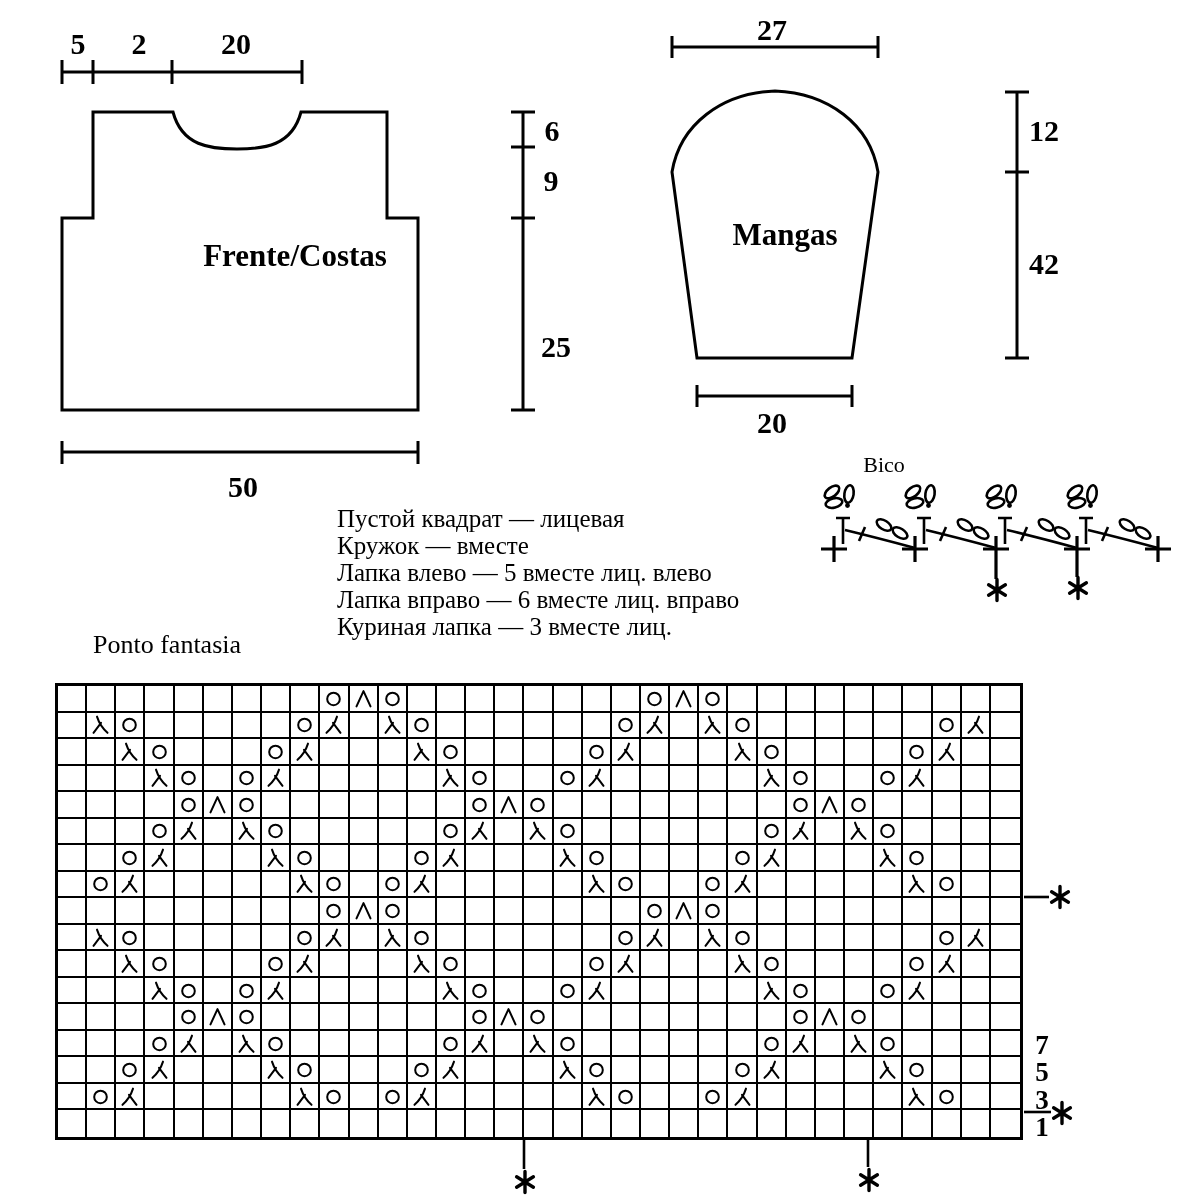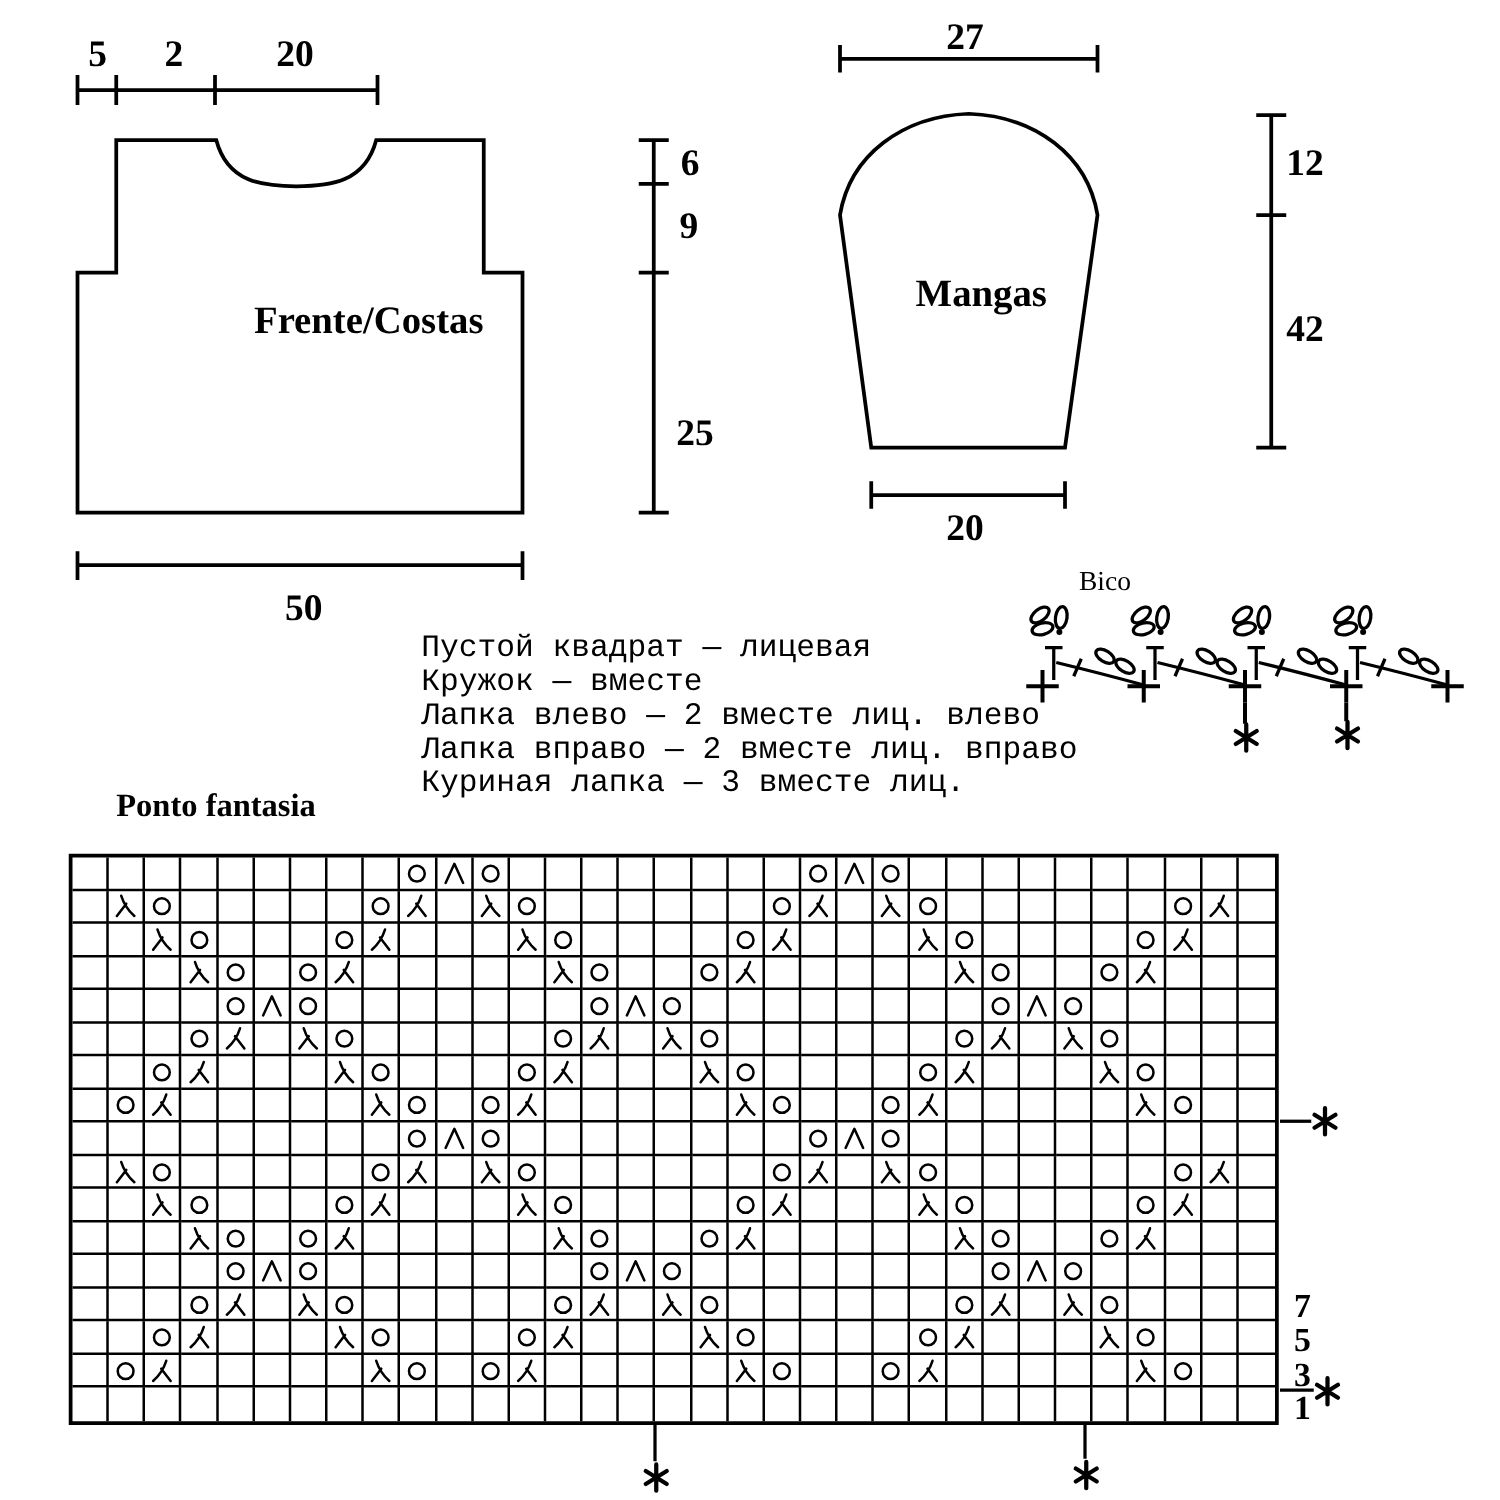--- a/index.html
+++ b/index.html
@@ -2,23 +2,23 @@
 <html><head>
 <meta charset="utf-8">
 <style>
   html,body{margin:0;padding:0;background:#fff;}
   .canvas{position:relative;width:1200px;height:1200px;background:#fff;overflow:hidden;
           font-family:"Liberation Serif",serif;color:#000;}
   .abs{position:absolute;}
   .ctr{transform:translate(-50%,-50%);white-space:nowrap;}
   .dim-num{font-weight:bold;font-size:30px;}
   .part-label{font-weight:bold;font-size:31px;}
-  .small-title{font-weight:bold;font-size:26px;}
+  .small-title{font-weight:normal;font-size:26px;}
   .bico-title{font-weight:normal;font-size:22px;}
-  .legend{position:absolute;left:337px;top:505px;font-family:Liberation Mono, monospace;
+  .legend{position:absolute;left:337px;top:505px;font-family:Liberation Serif, serif;
           font-size:25px;line-height:27px;}
   .legend div{white-space:nowrap;}
   svg{display:block;}
   
   .chart-grid{position:absolute;left:55px;top:683px;width:968px;height:457px;
               display:grid;grid-template-columns:repeat(33,1fr);grid-template-rows:repeat(17,1fr);
               border:3px solid #000;box-sizing:border-box;background:#fff;}
   .chart-cell{border-right:2px solid #000;border-bottom:2px solid #000;box-sizing:border-box;
               display:flex;align-items:center;justify-content:center;}
   .chart-cell:nth-child(33n){border-right:none;}
@@ -87,22 +87,22 @@
   </svg>
   <div class="abs ctr dim-num" style="left:772px;top:30px">27</div>
   <div class="abs ctr dim-num" style="left:1044px;top:131px">12</div>
   <div class="abs ctr dim-num" style="left:1044px;top:264px">42</div>
   <div class="abs ctr dim-num" style="left:772px;top:423px">20</div>
   <div class="abs ctr part-label" style="left:785px;top:235px">Mangas</div>
 
   <div class="legend">
     <div>Пустой квадрат — лицевая</div>
     <div>Кружок — вместе</div>
-    <div>Лапка влево — 2 вместе лиц. влево</div>
-    <div>Лапка вправо — 2 вместе лиц. вправо</div>
+    <div>Лапка влево — 5 вместе лиц. влево</div>
+    <div>Лапка вправо — 6 вместе лиц. вправо</div>
     <div>Куриная лапка — 3 вместе лиц.</div>
   </div>
 
   <div class="abs ctr bico-title" style="left:884px;top:465px">Bico</div>
   <svg class="abs" style="left:812px;top:478px" width="380" height="135" viewBox="0 0 380 135">
     <g id="bico-motif" fill="none" stroke="#000" stroke-width="2.6">
 
       <ellipse cx="20" cy="14" rx="8.5" ry="4.6" transform="rotate(-38 20 14)"></ellipse>
       <ellipse cx="22" cy="25" rx="8.5" ry="4.6" transform="rotate(-14 22 25)"></ellipse>
       <ellipse cx="37" cy="16" rx="4.6" ry="8.8" transform="rotate(8 37 16)"></ellipse>

